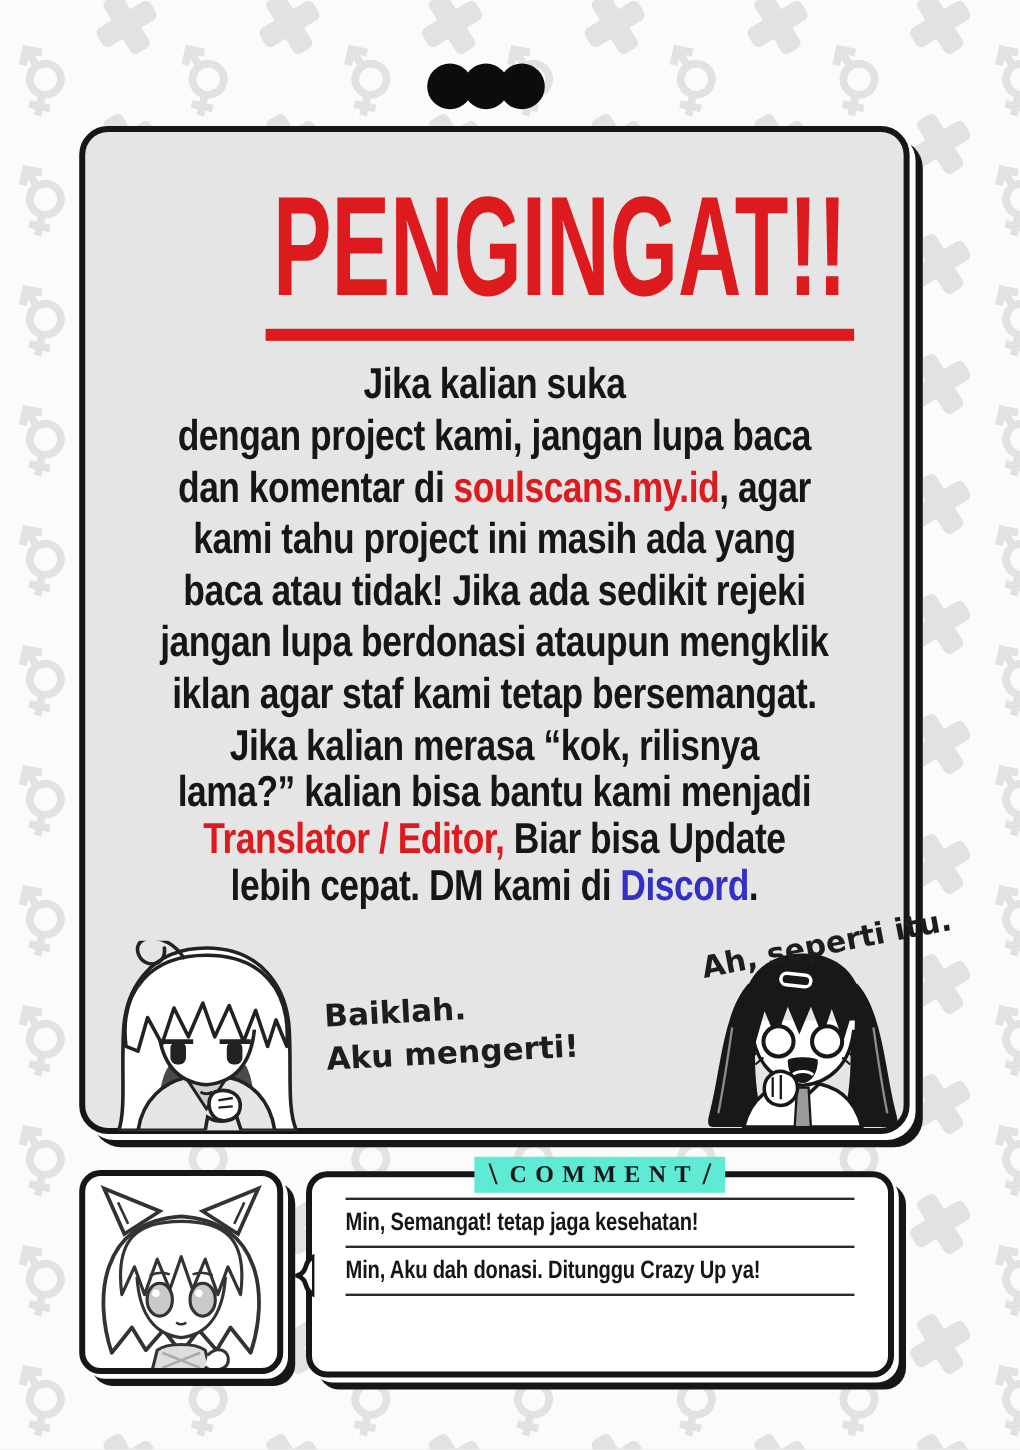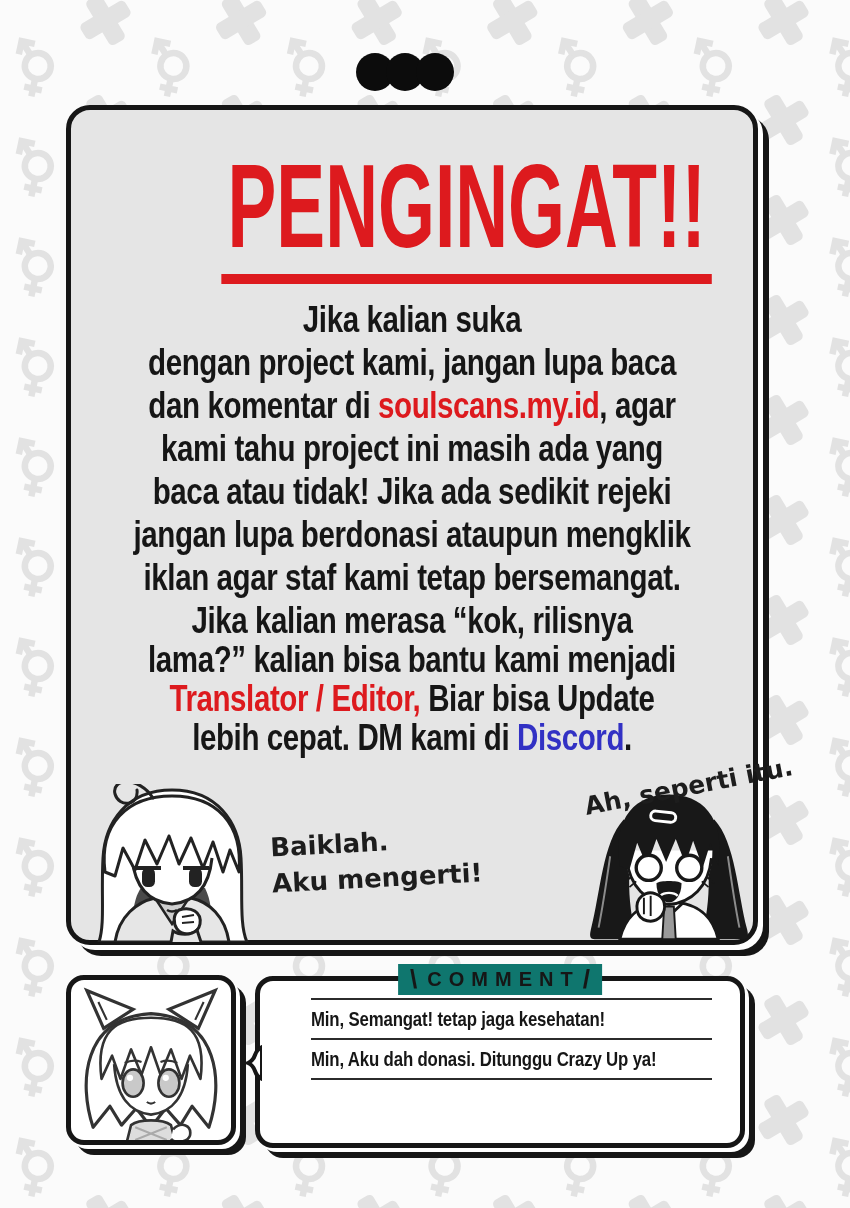--- a/index.html
+++ b/index.html
@@ -65,29 +65,29 @@
   
   .comment-card{
     position:absolute;left:255px;top:976px;width:490px;height:172px;
     box-sizing:border-box;background:#fff;
     border:5px solid var(--ink);border-radius:18px;
     box-shadow:4px 4px 0 #ffffff, 10px 10px 0 var(--ink);
     z-index:2;
   }
   .comment-header{
     position:absolute;top:-17px;left:50%;transform:translateX(-50%);
-    background:#0f766e;padding:0 12px;white-space:nowrap;
-    font-size:20px;font-weight:bold;letter-spacing:7px;color:var(--ink);
+    background:#5eead4;padding:0 12px;white-space:nowrap;
+    font-size:20px;font-weight:bold;letter-spacing:7px;color:var(--ink);font-family:Liberation Serif, serif;
   }
   .comment-header .slash{font-size:26px;letter-spacing:0;vertical-align:-2px;font-weight:bold;}
   .comment-header .slash.l{margin-right:10px;}
   .comment-header .slash.r{margin-left:3px;}
   .comment-list{position:absolute;left:28px;right:28px;top:17px;}
   .comment-row{
-    border-top:2.5px solid #2b2b2b;height:38px;line-height:38px;overflow:visible;margin-left:23px;
+    border-top:2.5px solid #2b2b2b;height:38px;line-height:38px;overflow:visible;
   }
   .comment-row:last-child{border-bottom:2.5px solid #2b2b2b;text-align:center;}
   .comment-row span{
     display:inline-block;font-size:21px;font-weight:bold;white-space:nowrap;
     transform:scaleX(0.8);transform-origin:left center;letter-spacing:-0.2px;
   }
   .bubble-tail{position:absolute;left:-14px;top:64px;z-index:3;}
 </style>
 </head>
 <body>

